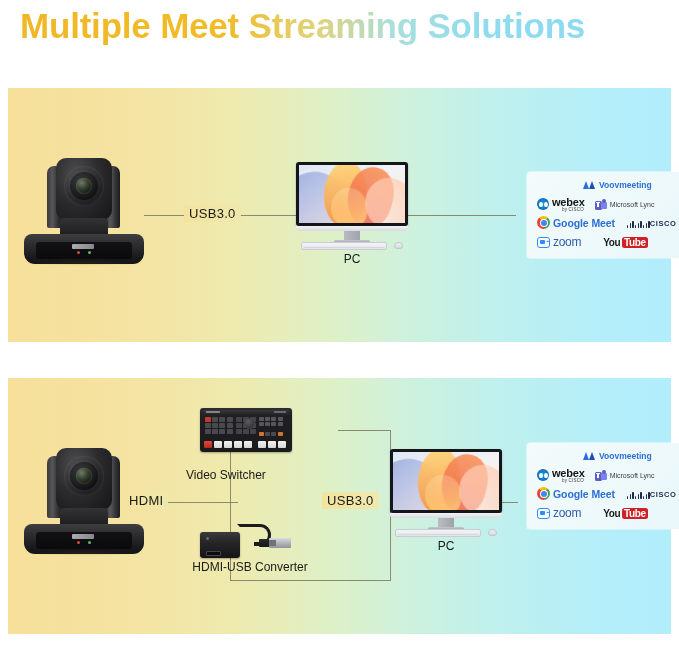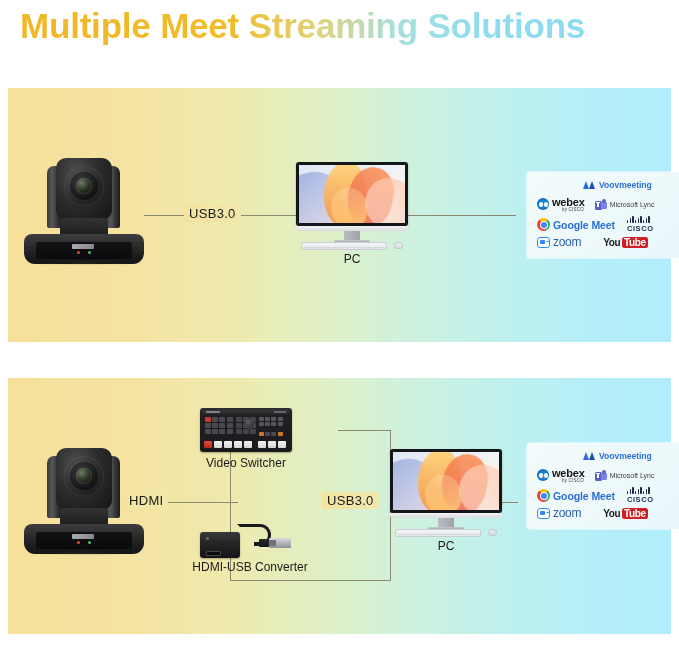--- a/index.html
+++ b/index.html
@@ -221,22 +221,22 @@
   }
   .sw-btnrow { position: absolute; left: 4px; top: 33px; display: flex; gap: 2px; }
   .sw-btnrow b {
     display: block; width: 8px; height: 7px;
     background: linear-gradient(180deg,#f2f2f2,#d6d6d6);
     border-radius: 1px;
   }
   .sw-btnrow b.red { background: linear-gradient(180deg,#e14b3a,#b5281a); }
   .sw-btnrow.right { left: 58px; }
   .sw-label {
-    position: absolute; left: -14px; top: 48px; width: 120px;
-    text-align: center; font-size: 12px; color: #1a1a1a;
+    position: absolute; left: -14px; top: 60px; width: 120px;
+    text-align: left; font-size: 12px; color: #1a1a1a;
   }
 
   
   .converter { position: absolute; width: 120px; height: 54px; }
   .cv-body {
     position: absolute; left: 10px; top: 14px; width: 40px; height: 26px;
     background: linear-gradient(180deg,#3a3a3d 0%, #262629 40%, #151518 100%);
     border-radius: 3px; box-shadow: 0 1px 2px rgba(0,0,0,0.3);
   }
   .cv-port {
@@ -340,21 +340,21 @@
     position: relative;
   }
   .ico-gmeet::after {
     content: ""; position: absolute; left: 3.5px; top: 3.5px;
     width: 6px; height: 6px; border-radius: 50%;
     background: #4285f4; box-shadow: 0 0 0 1px #fff;
   }
   .gmeet-txt { font-size: 10.5px; color: #2b6fd4; font-weight: bold; letter-spacing: -0.1px; }
 
   
-  .cisco-wrap { display: flex; flex-direction: column; align-items: flex-start; }
+  .cisco-wrap { display: flex; flex-direction: row; align-items: flex-end; }
   .cisco-bars { display: flex; align-items: flex-end; gap: 1.3px; height: 7px; }
   .cisco-bars i { display: block; width: 1.4px; background: #1d2a4a; border-radius: 0.7px; }
   .cisco-txt { font-size: 7.5px; color: #1d2a4a; font-weight: bold; letter-spacing: 0.6px; margin-top: 1px; }
 
   
   .ico-zoom {
     width: 13px; height: 11px; border-radius: 3px;
     border: 1.3px solid #2d8cff; position: relative; background: #fff;
   }
   .ico-zoom::after {

